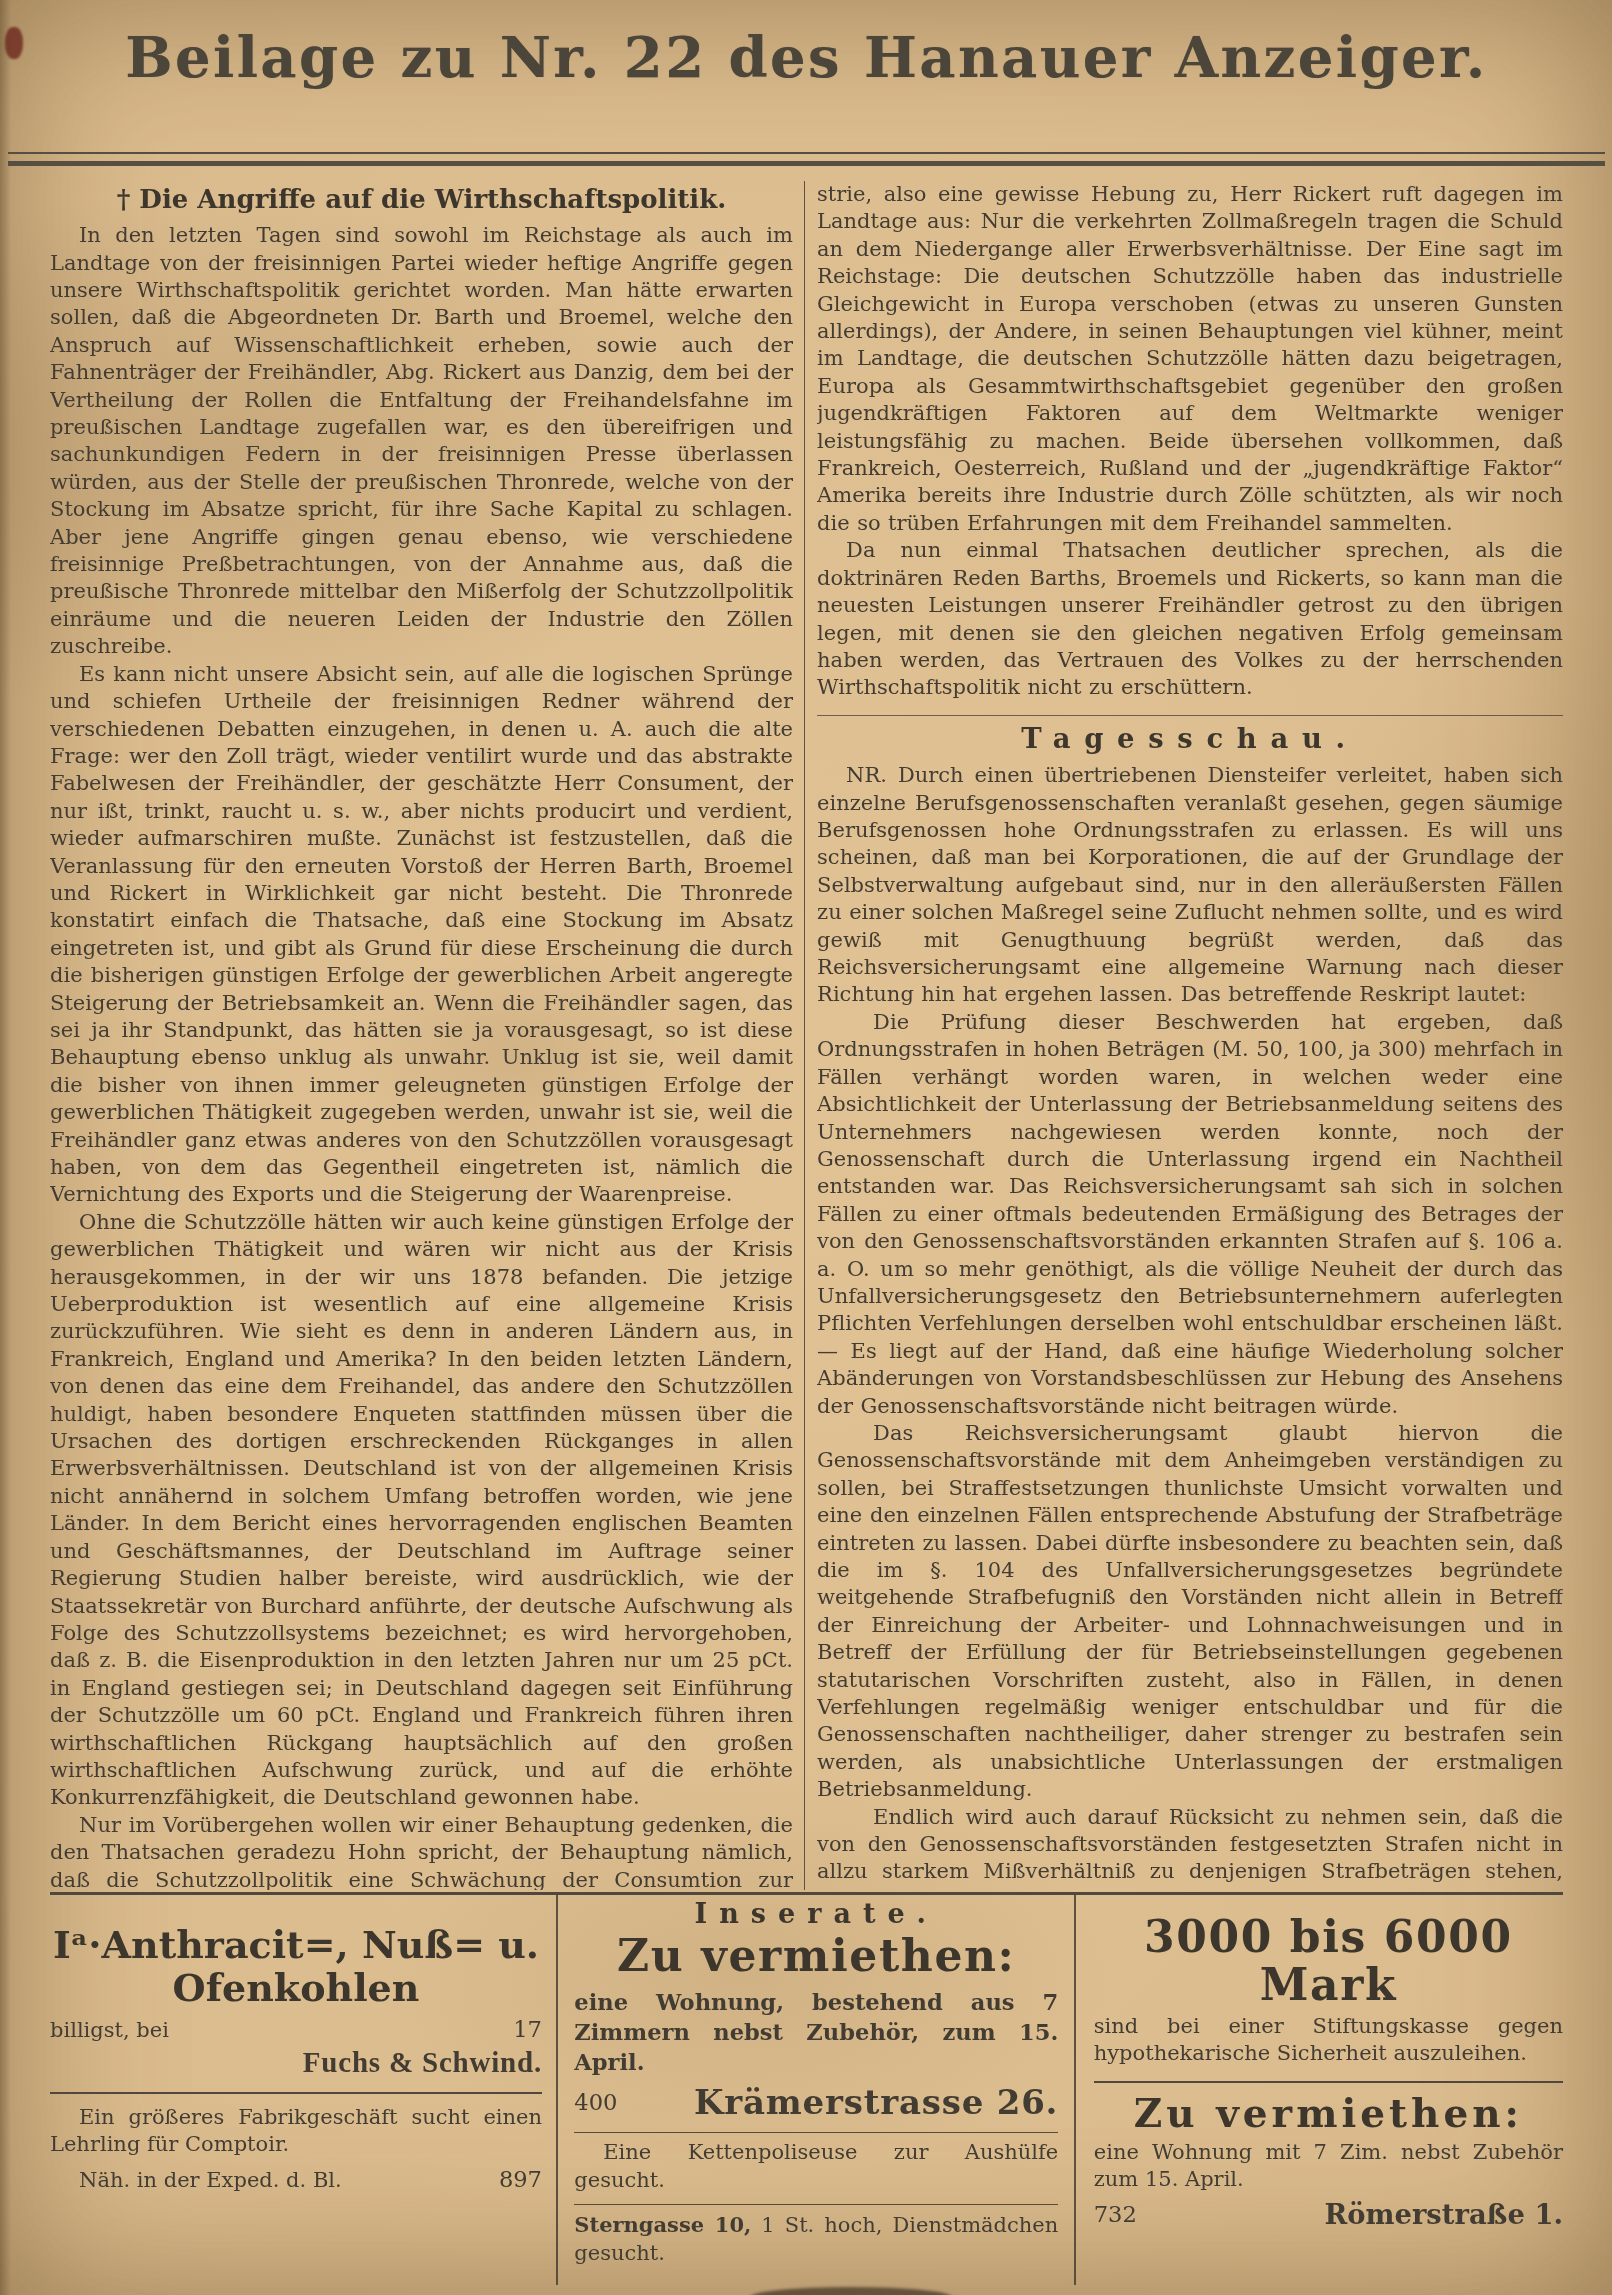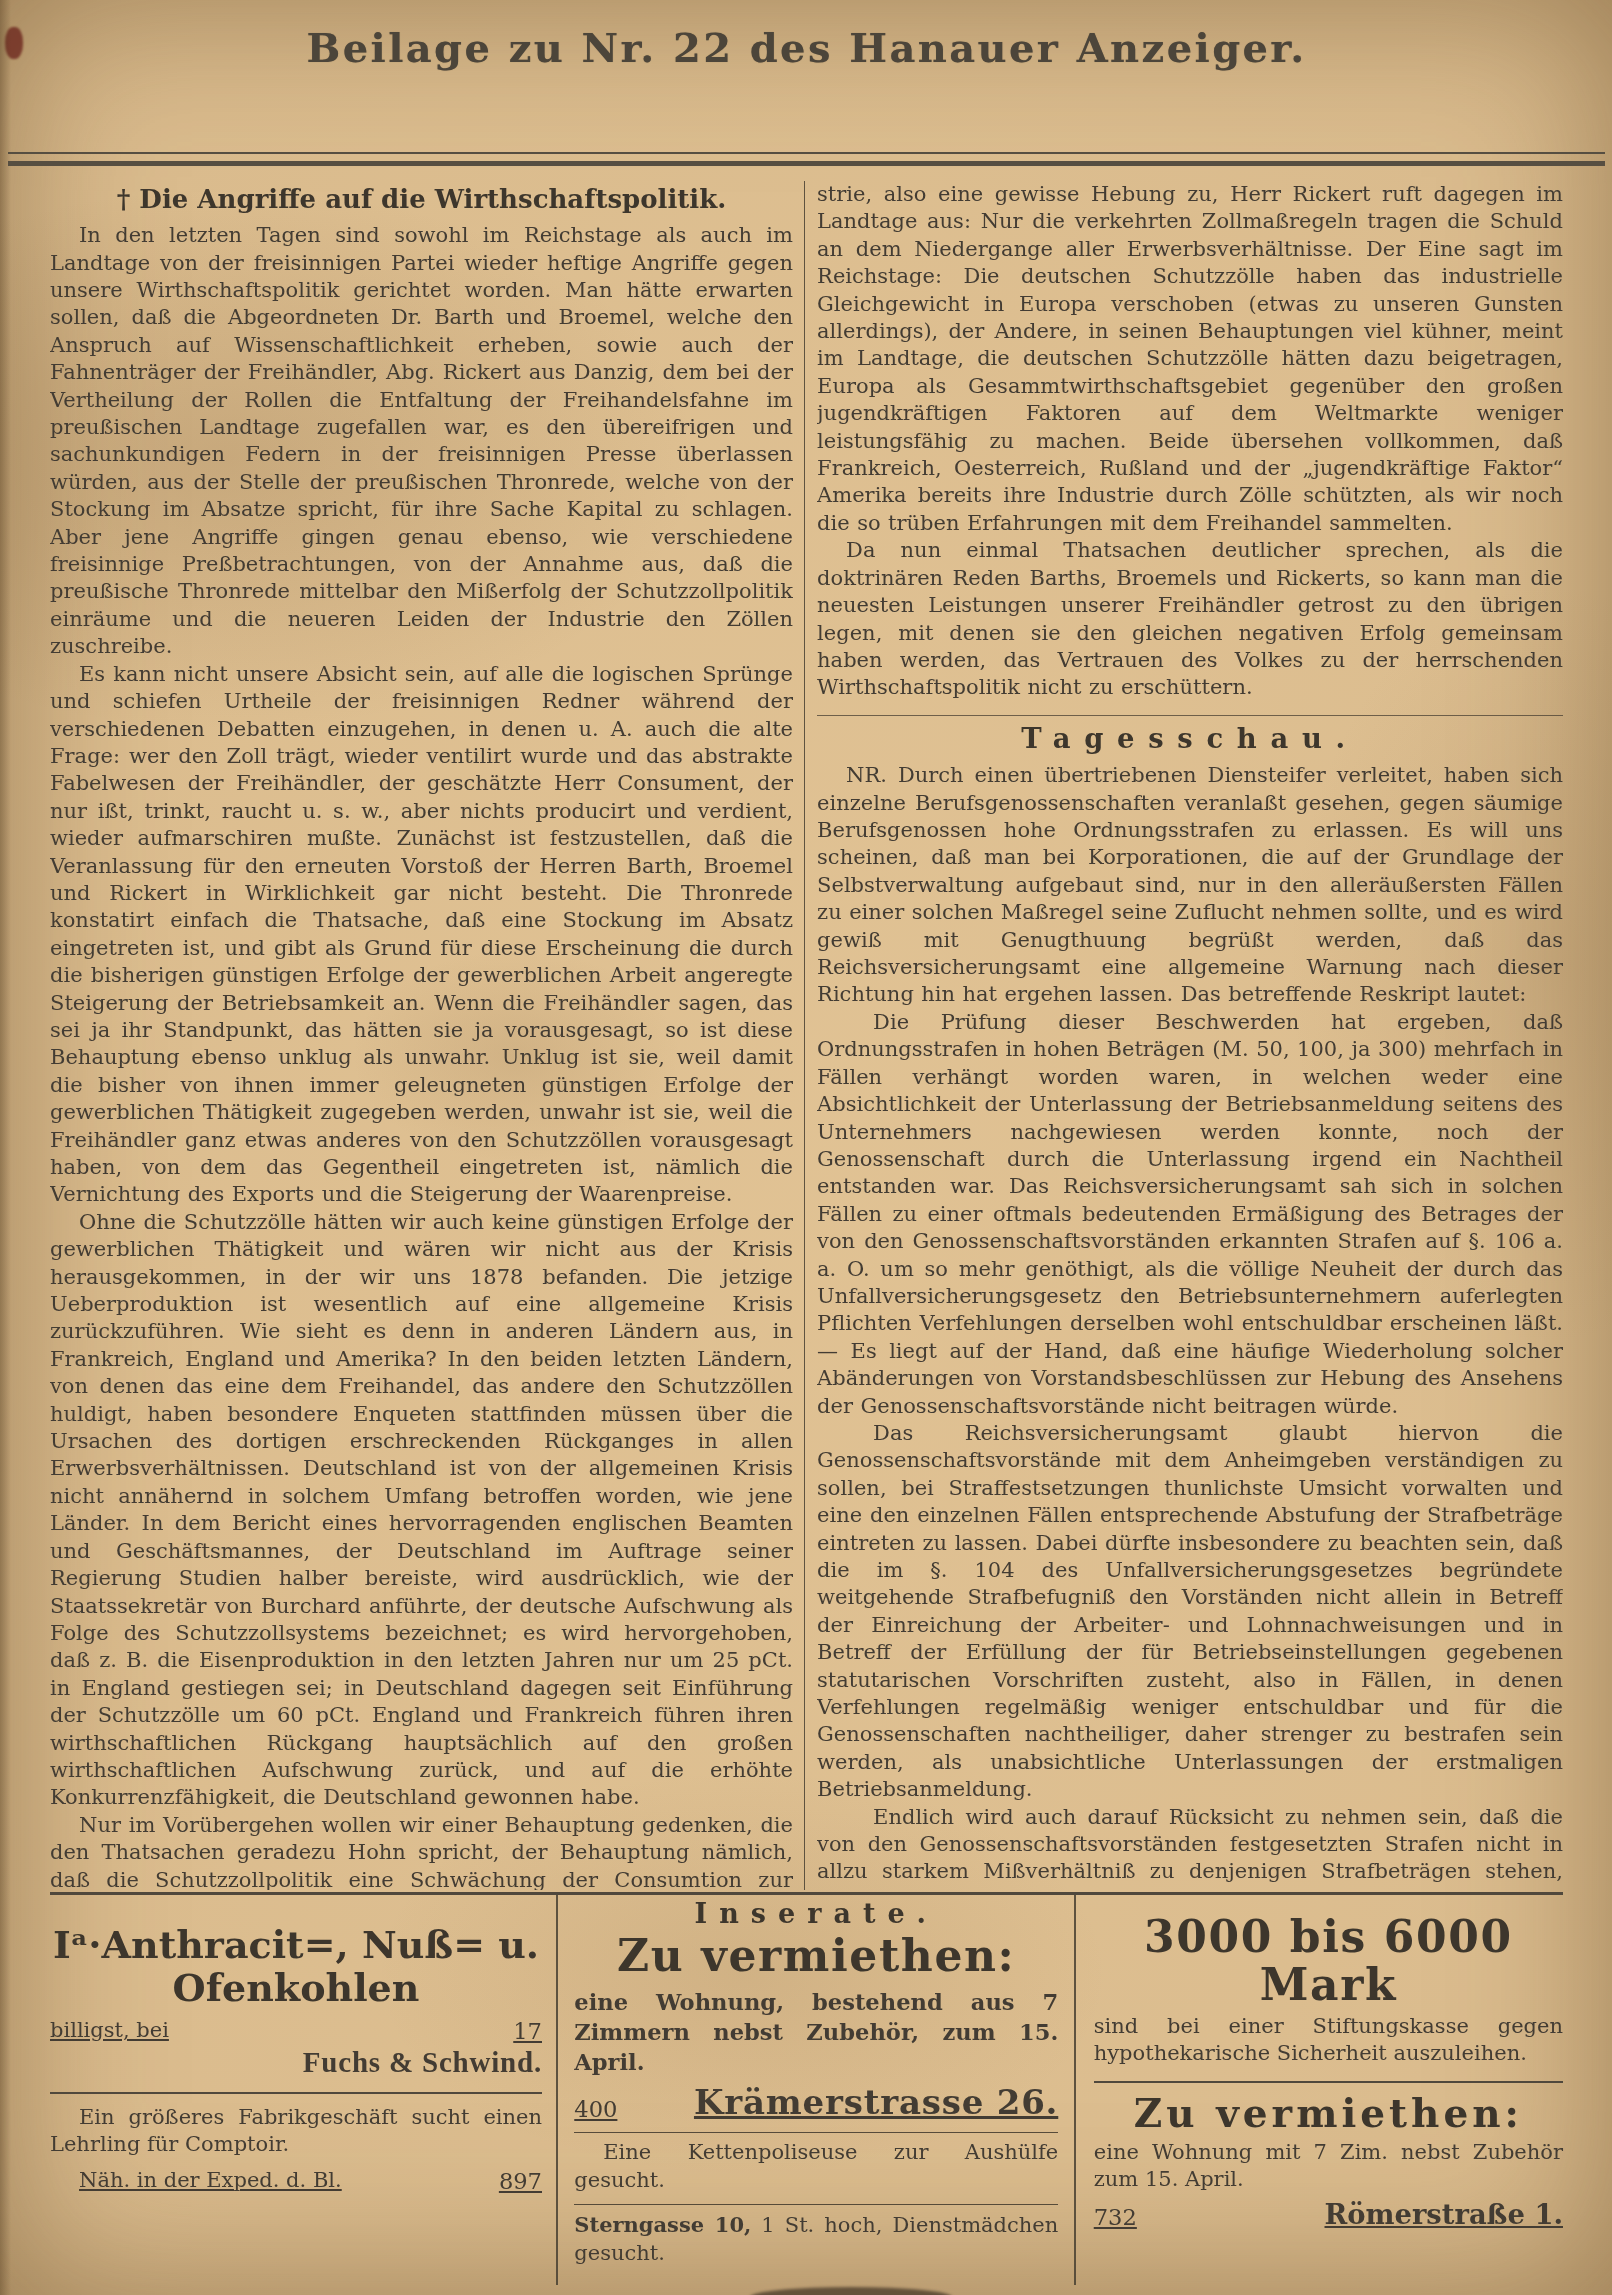--- a/index.html
+++ b/index.html
@@ -11,21 +11,21 @@
       radial-gradient(ellipse 726px 419px at 14% 20%, rgba(116,84,46,0.20), transparent 65%),
       radial-gradient(ellipse 419px 613px at 96% 42%, rgba(160,128,86,0.22), transparent 62%),
       radial-gradient(ellipse 613px 339px at 46% 86%, rgba(118,86,48,0.12), transparent 60%),
       radial-gradient(ellipse 274px 177px at 32% 46%, rgba(125,92,52,0.14), transparent 60%),
       radial-gradient(ellipse 1209px 1854px at 50% 48%, rgba(238,209,162,0.35), transparent 100%);
     box-shadow: inset 0 0 161px rgba(88,60,24,0.50);
   }
   
   .masthead {
     position:absolute; top:24px; left:0; width:100%; text-align:center;
-    font-size:40px; font-weight:bold; color:#4c453a; letter-spacing:2.4px;
+    font-size:56px; font-weight:bold; color:#4c453a; letter-spacing:2.4px;
     text-shadow:0 0 0.8px rgba(60,50,35,0.4);
   }
   .masthead-rule {
     position:absolute; top:152px; left:8px; right:8px; height:6.5px;
     border-top:2.4px solid #564e41; border-bottom:5.6px solid #564e41;
   }
   
   .articles { position:absolute; top:181px; left:50px; width:1513px; height:1709px; display:flex;justify-content:flex-end; }
   .col { height:100%; overflow:hidden; }
   .col-left  { width:743px; }
@@ -43,21 +43,21 @@
   }
   .ads-col-left { width:492px; padding:29px 4.8px 0 0; }
   .ads-col-mid  { width:484px; padding:3.2px 6.5px 0; }
   .ads-col-right{ flex:1; padding:18px 0 0 8px; }
   .ads-divider  { width:1.6px; background:rgba(72,63,49,0.85); margin:0 9.7px; }
   .ad-block { position:relative; }
   .ad-head-xl { text-align:center; font-weight:bold; font-size:38px; line-height:1.12; color:#3d362c; margin:0; }
   .ad-head-xxl { text-align:center; font-weight:bold; font-size:44px; line-height:1.1; color:#3d362c; margin:0; letter-spacing:1.6px; }
   .ad-body { font-size:21px; line-height:27.4px; margin:3.2px 0 0; text-align:justify; }
   .ad-body-bold { font-weight:bold; font-size:22.6px; line-height:30px; margin:6.5px 0 0; text-align:justify; }
-  .ad-row { display:flex; justify-content:space-between; align-items:flex-end; margin-top:4.8px;text-decoration:underline; }
+  .ad-row { display:flex; justify-content:space-between; align-items:center; margin-top:4.8px; }
   .ad-num { font-size:22.6px; }
   .ad-sign { text-align:right; font-weight:bold; font-size:29px; letter-spacing:0.8px; margin-top:1.6px;font-family:Liberation Serif, serif; }
   .ad-address { font-weight:bold; font-size:34px; letter-spacing:0.8px; }
   .ad-address-sm { font-weight:bold; font-size:27.4px; }
   .ad-rule { border:none; border-top:2.4px solid #50483c; margin:13px 0 9.7px; }
   .ad-rule-thin { border:none; border-top:1.6px solid rgba(72,63,49,0.9); margin:9.7px 0 6.5px; }
   .inserate-heading { text-align:center; font-weight:bold; font-size:27px; letter-spacing:12px; margin:0 0 3.2px; color:#3d362c; }
   .indent { text-indent:29px; }
   
   .mark-topleft {

